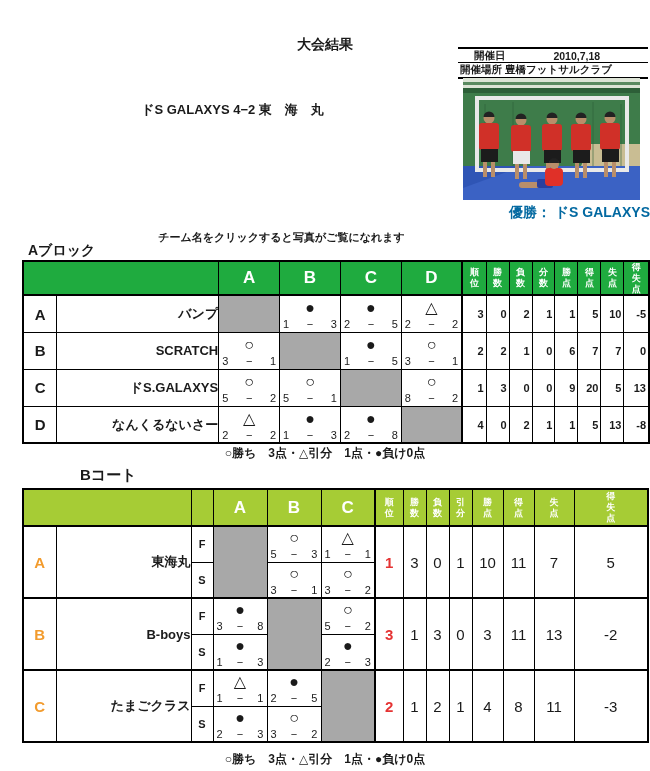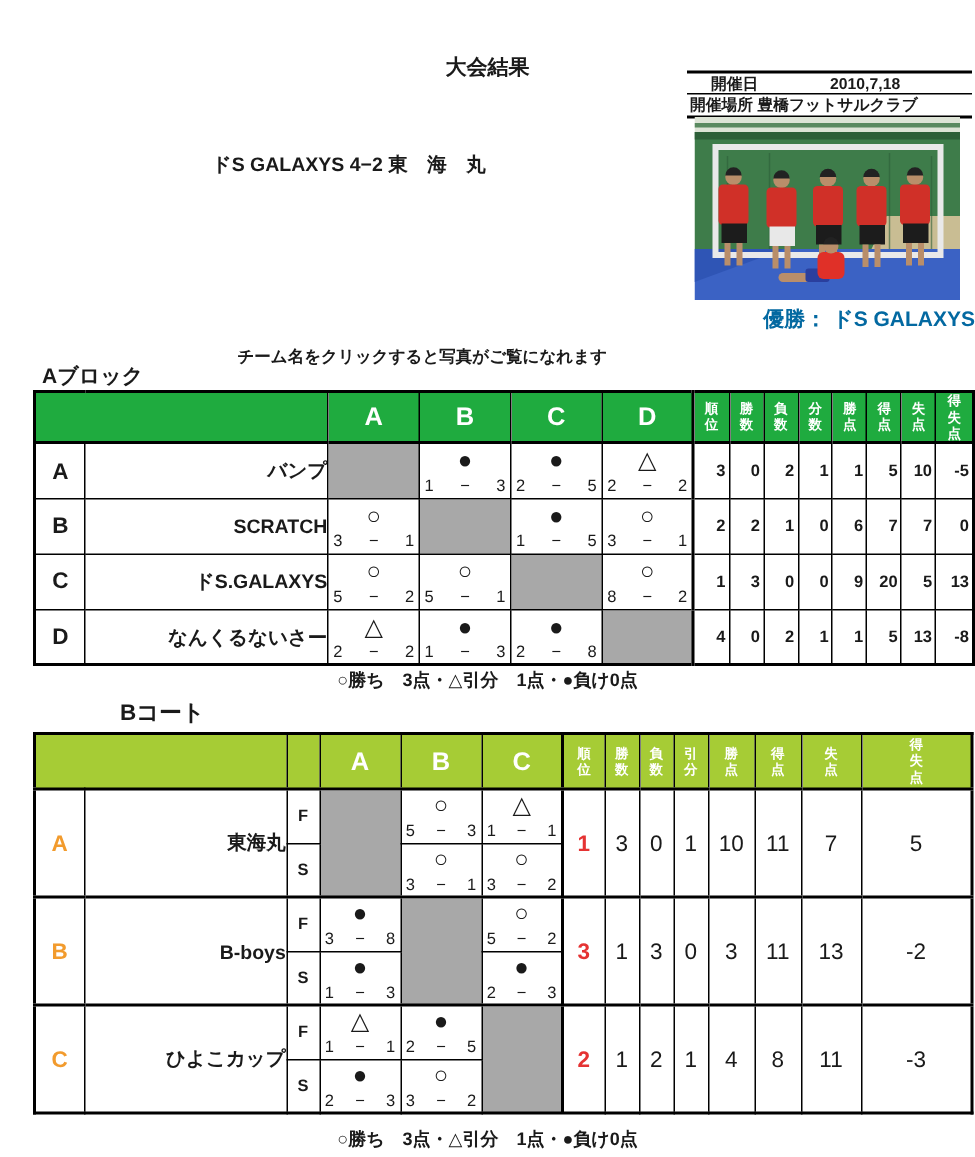--- a/index.html
+++ b/index.html
@@ -431,21 +431,21 @@
             <div class="sc">1 − 3</div>
           </td>
         <td class="match">
             <div class="mk">●</div>
             <div class="sc">2 − 3</div>
           </td>
       </tr>
 
       <tr class="team-top">
         <td class="letter orange" rowspan="2">C</td>
-        <td class="tname" rowspan="2"><span class="team-link">ひよこカップ</span></td>
+        <td class="tname" rowspan="2"><span class="team-link">たまごクラス</span></td>
         <td class="fs">F</td>
         <td class="match">
             <div class="mk">△</div>
             <div class="sc">1 − 1</div>
           </td>
         <td class="match">
             <div class="mk">●</div>
             <div class="sc">2 − 5</div>
           </td>
         <td class="diag" rowspan="2"></td>

